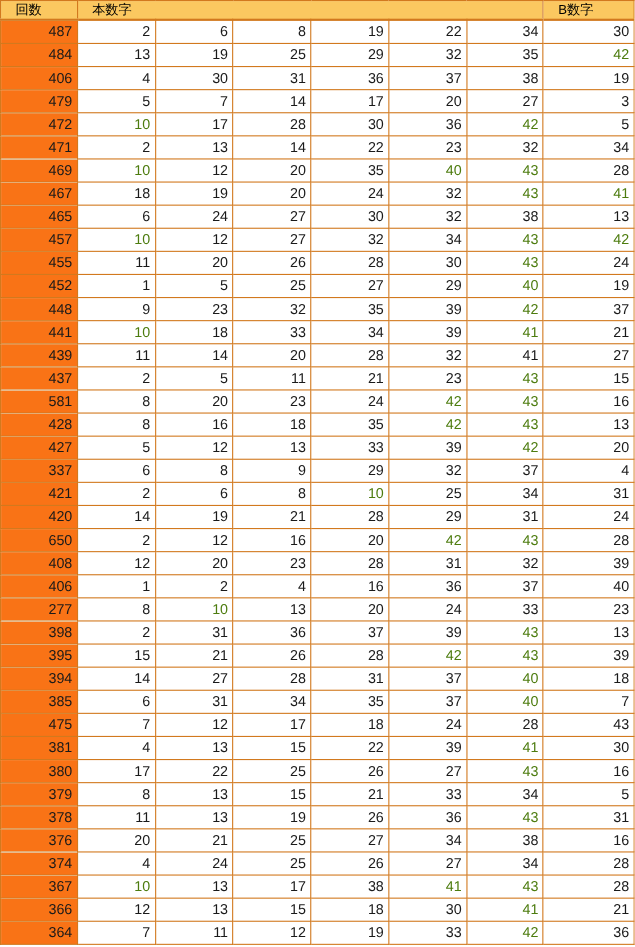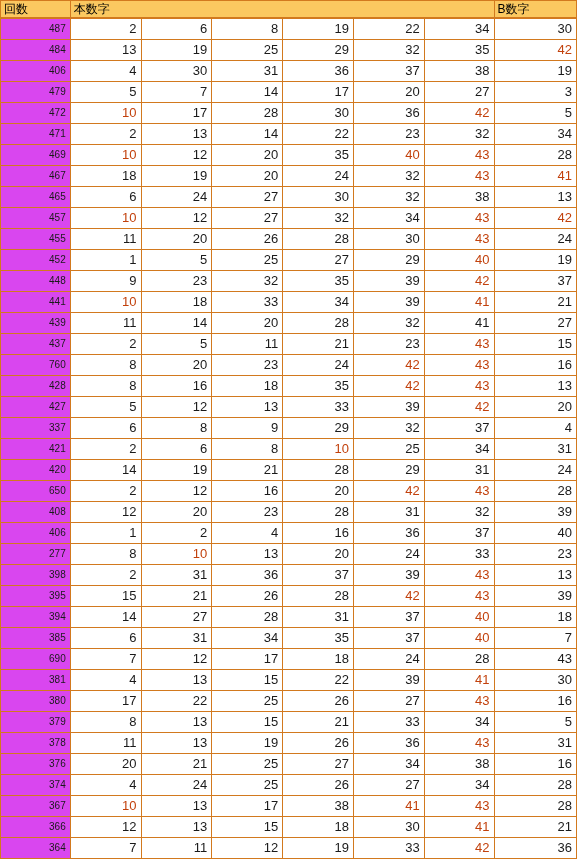--- a/index.html
+++ b/index.html
@@ -25,21 +25,21 @@
   .results-table col.col-round  { width: 66px; }
   .results-table col.col-main   { width: 67px; }
   .results-table col.col-main-b { width: 66px; }
   .results-table col.col-bonus  { width: 78px; }
 
   
   .results-table thead th {
     background: #fbc860;
     border: 1px solid #d2791e;
     border-bottom-width: 2px;
-    padding: 0 3px;
+    padding: 0 13px;
     height: 16px;
     font-size: 12px;
     font-weight: normal;
     color: #000000;
     text-align: left;
     line-height: 14px;
     white-space: nowrap;
     overflow: hidden;
   }
 
@@ -55,27 +55,27 @@
     font-size: 13px;
     line-height: 18px;
     text-align: right;
     color: #1a1a1a;
     background: #ffffff;
     white-space: nowrap;
     overflow: hidden;
   }
 
   .results-table td.round-cell {
-    background: #d946ef;
+    background: #f97316;
     color: #1a1a1a;
-    font-size: 10px;
+    font-size: 13px;
   }
 
   .results-table td.num-hot {
-    color: #c2410c;
+    color: #4d7c0f;
   }
 </style>
 </head>
 <body>
 
 <table class="results-table">
   <colgroup>
     <col class="col-round">
     <col class="col-main">
     <col class="col-main">
@@ -247,21 +247,21 @@
         <td class="round-cell">437</td>
         <td class="main-cell">2</td>
         <td class="main-cell">5</td>
         <td class="main-cell">11</td>
         <td class="main-cell">21</td>
         <td class="main-cell">23</td>
         <td class="main-cell num-hot">43</td>
         <td class="bonus-cell">15</td>
       </tr>
       <tr>
-        <td class="round-cell">760</td>
+        <td class="round-cell">581</td>
         <td class="main-cell">8</td>
         <td class="main-cell">20</td>
         <td class="main-cell">23</td>
         <td class="main-cell">24</td>
         <td class="main-cell num-hot">42</td>
         <td class="main-cell num-hot">43</td>
         <td class="bonus-cell">16</td>
       </tr>
       <tr>
         <td class="round-cell">428</td>
@@ -387,21 +387,21 @@
         <td class="round-cell">385</td>
         <td class="main-cell">6</td>
         <td class="main-cell">31</td>
         <td class="main-cell">34</td>
         <td class="main-cell">35</td>
         <td class="main-cell">37</td>
         <td class="main-cell num-hot">40</td>
         <td class="bonus-cell">7</td>
       </tr>
       <tr>
-        <td class="round-cell">690</td>
+        <td class="round-cell">475</td>
         <td class="main-cell">7</td>
         <td class="main-cell">12</td>
         <td class="main-cell">17</td>
         <td class="main-cell">18</td>
         <td class="main-cell">24</td>
         <td class="main-cell">28</td>
         <td class="bonus-cell">43</td>
       </tr>
       <tr>
         <td class="round-cell">381</td>

